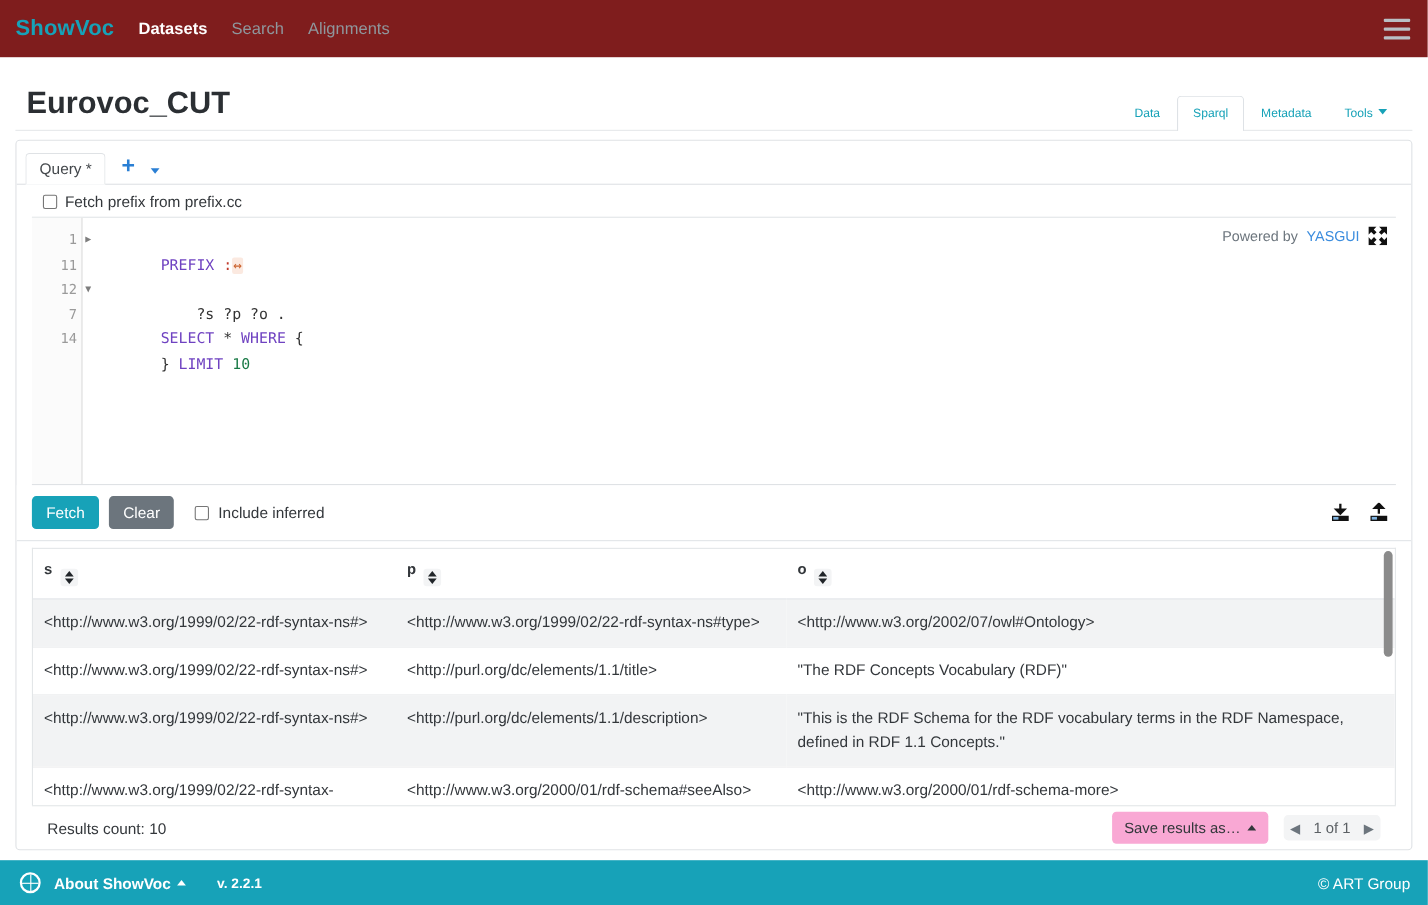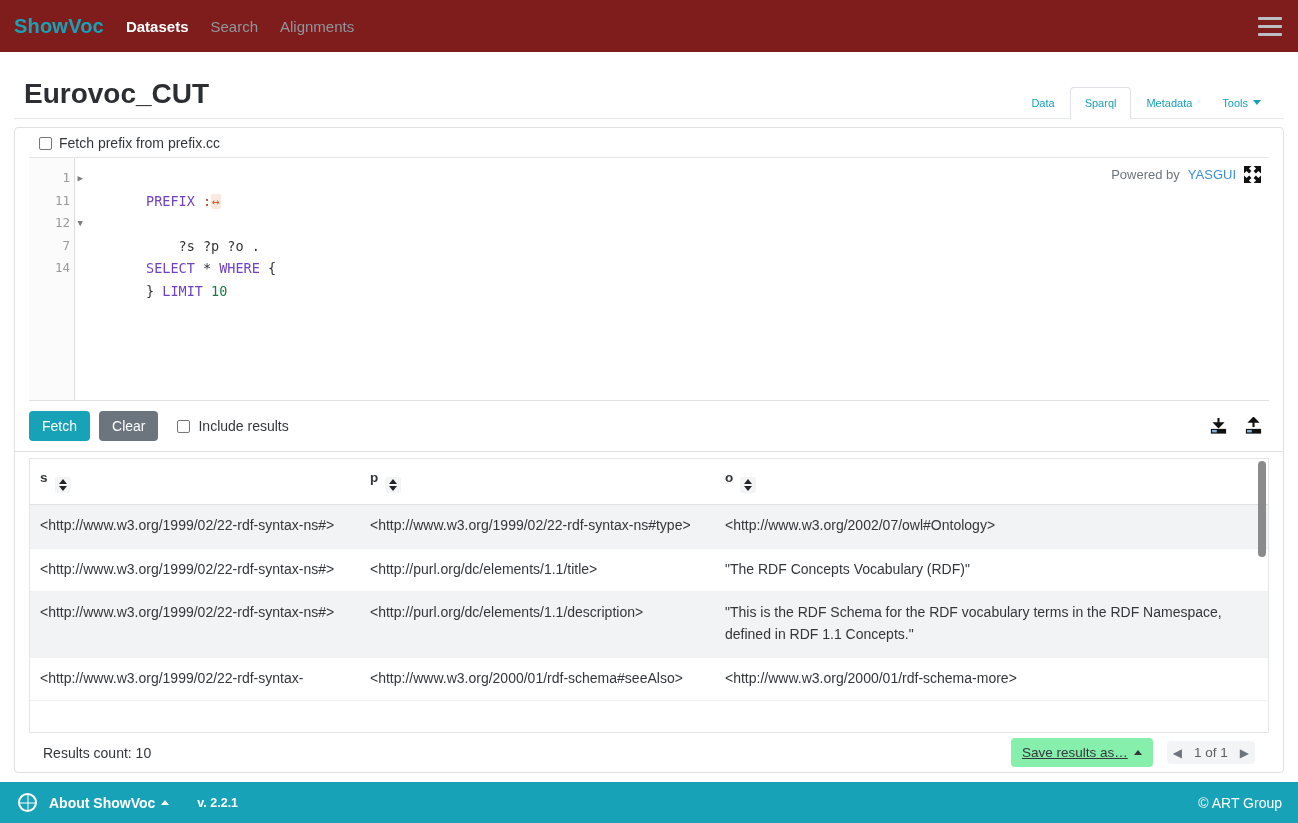--- a/index.html
+++ b/index.html
@@ -346,28 +346,27 @@
     border-top: 1px solid #e3e6e8;
     margin: 0 14px;
     background: #fff;
     gap: 16px;
   }
   .results-count { font-size: 14px; color: #33373b; }
   .rf-right { margin-left: auto; display: flex; align-items: center; gap: 14px; }
   .save-btn {
     font-size: 13.5px;
     color: #33373b;
-    background: #86efac;
+    background: #f9a8d4;
     border: none;
     border-radius: 4px;
     padding: 7px 11px;
     cursor: pointer;
     display: flex; align-items: center;
     font-family: "Liberation Sans", sans-serif;
-    text-decoration: underline;
   }
   .pager {
     display: flex; align-items: center;
     background: #f3f4f5;
     border-radius: 4px;
     padding: 4px 6px;
     gap: 12px;
     font-size: 13.5px;
     color: #5b6064;
   }
@@ -439,20 +438,27 @@
     <div class="tab"><span>Data</span></div>
     <div class="tab active"><span>Sparql</span></div>
     <div class="tab"><span>Metadata</span></div>
     <div class="tab"><span>Tools</span><i class="caret-down"></i></div>
   </div>
 </div>
 <div class="header-rule"></div>
 
 <div class="panel">
 
+  <div class="query-tabstrip">
+    <div class="qtab">Query *</div>
+    <div class="plus-btn">+</div>
+    <div class="qtab-caret">
+        <i class="caret-down"></i>
+      </div>
+  </div>
 
   <div class="prefix-row">
     <span class="cb"></span>
     <span>Fetch prefix from prefix.cc</span>
   </div>
 
   <div class="editor">
     <div class="gutter">
       <div class="gutter-line"><span>1</span><span class="fold">▶</span></div>
       <div class="gutter-line"><span>11</span></div>
@@ -486,21 +492,21 @@
         </svg>
       </div>
     </div>
   </div>
 
   <div class="submit-bar">
     <button class="btn btn-submit">Fetch</button>
     <button class="btn btn-clear">Clear</button>
     <div class="inferred">
       <span class="cb"></span>
-      <span>Include results</span>
+      <span>Include inferred</span>
     </div>
     <div class="io-icons">
       <svg width="19" height="19" viewBox="0 0 20 20">
         <path d="M10 1v7.2M10 10.5L6.2 6.6h7.6z" stroke="#111" stroke-width="2.2" fill="#111"></path>
         <rect x="2" y="12.5" width="16" height="5" fill="#111"></rect>
         <rect x="3.2" y="13.6" width="5" height="2.6" fill="#7fb3e0"></rect>
       </svg>
       <svg width="19" height="19" viewBox="0 0 20 20">
         <path d="M10 10.5V3.3M10 1L6.2 4.9h7.6z" stroke="#111" stroke-width="2.2" fill="#111"></path>
         <rect x="2" y="12.5" width="16" height="5" fill="#111"></rect>

